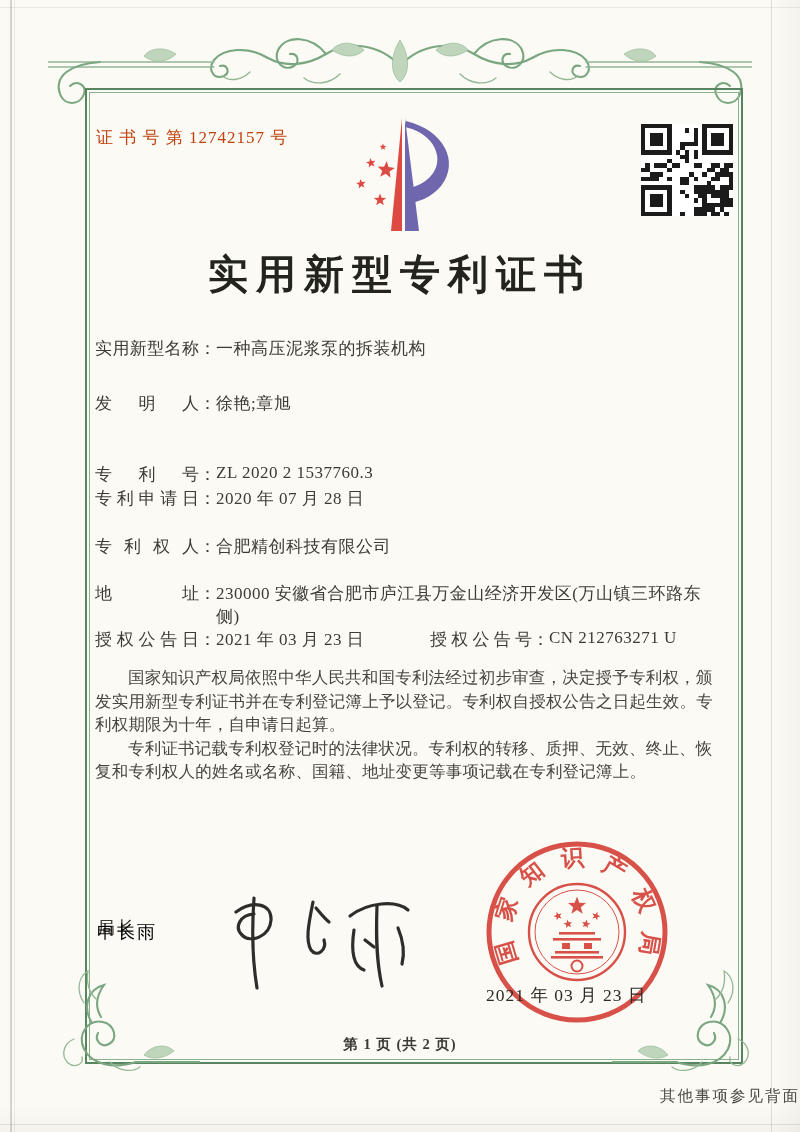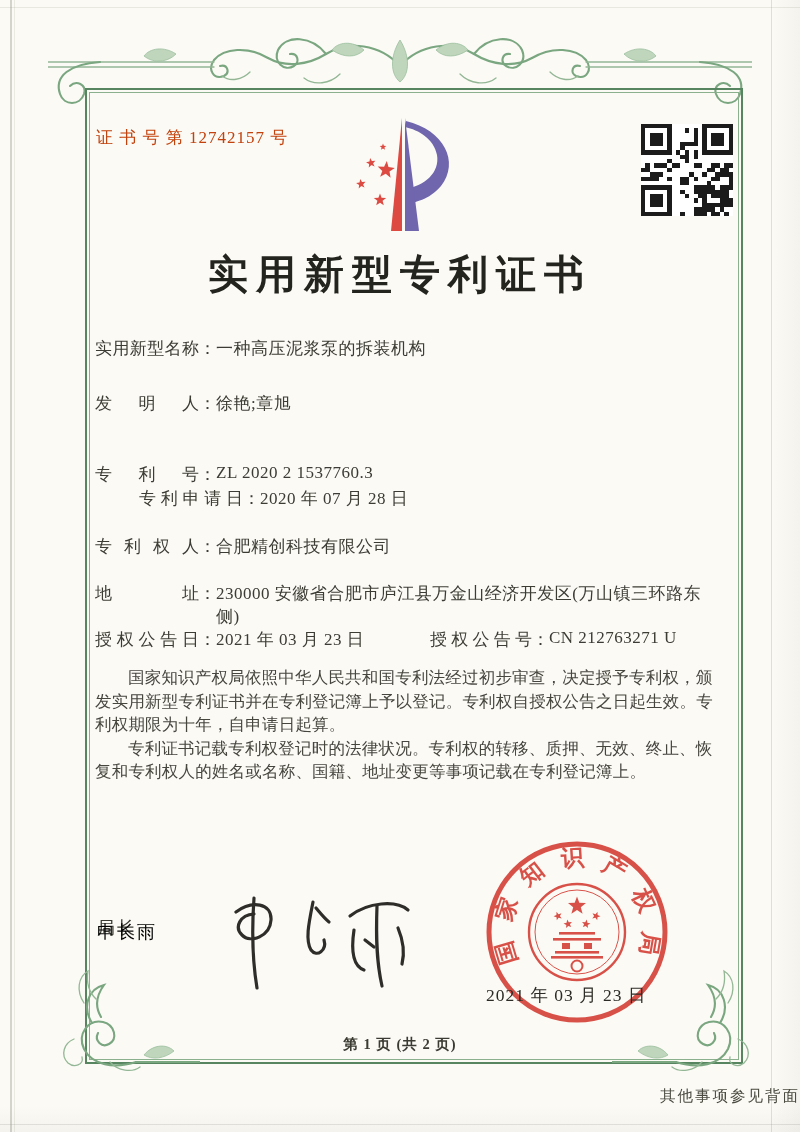--- a/index.html
+++ b/index.html
@@ -340,21 +340,21 @@
 
 <div class="abs field-row" style="top:337px;">
   <span class="flabel">实用新型名称</span><span class="fcolon">：</span><span class="fvalue">一种高压泥浆泵的拆装机构</span>
 </div>
 <div class="abs field-row" style="top:392px;">
   <span class="flabel">发明人</span><span class="fcolon">：</span><span class="fvalue">徐艳;章旭</span>
 </div>
 <div class="abs field-row" style="top:455px;margin-top:8px;">
   <span class="flabel">专利号</span><span class="fcolon">：</span><span class="fvalue">ZL 2020 2 1537760.3</span>
 </div>
-<div class="abs field-row" style="top:487px;margin-left:44px;">
+<div class="abs field-row" style="top:487px;">
   <span class="flabel">专利申请日</span><span class="fcolon">：</span><span class="fvalue">2020 年 07 月 28 日</span>
 </div>
 <div class="abs field-row" style="top:535px;">
   <span class="flabel">专利权人</span><span class="fcolon">：</span><span class="fvalue">合肥精创科技有限公司</span>
 </div>
 <div class="abs field-row" style="top:582px;">
   <span class="flabel">地址</span><span class="fcolon">：</span><span class="fvalue wide">230000 安徽省合肥市庐江县万金山经济开发区(万山镇三环路东侧)</span>
 </div>
 <div class="abs field-row" style="top:628px;">
   <span class="flabel">授权公告日</span><span class="fcolon">：</span><span class="fvalue">2021 年 03 月 23 日</span>

